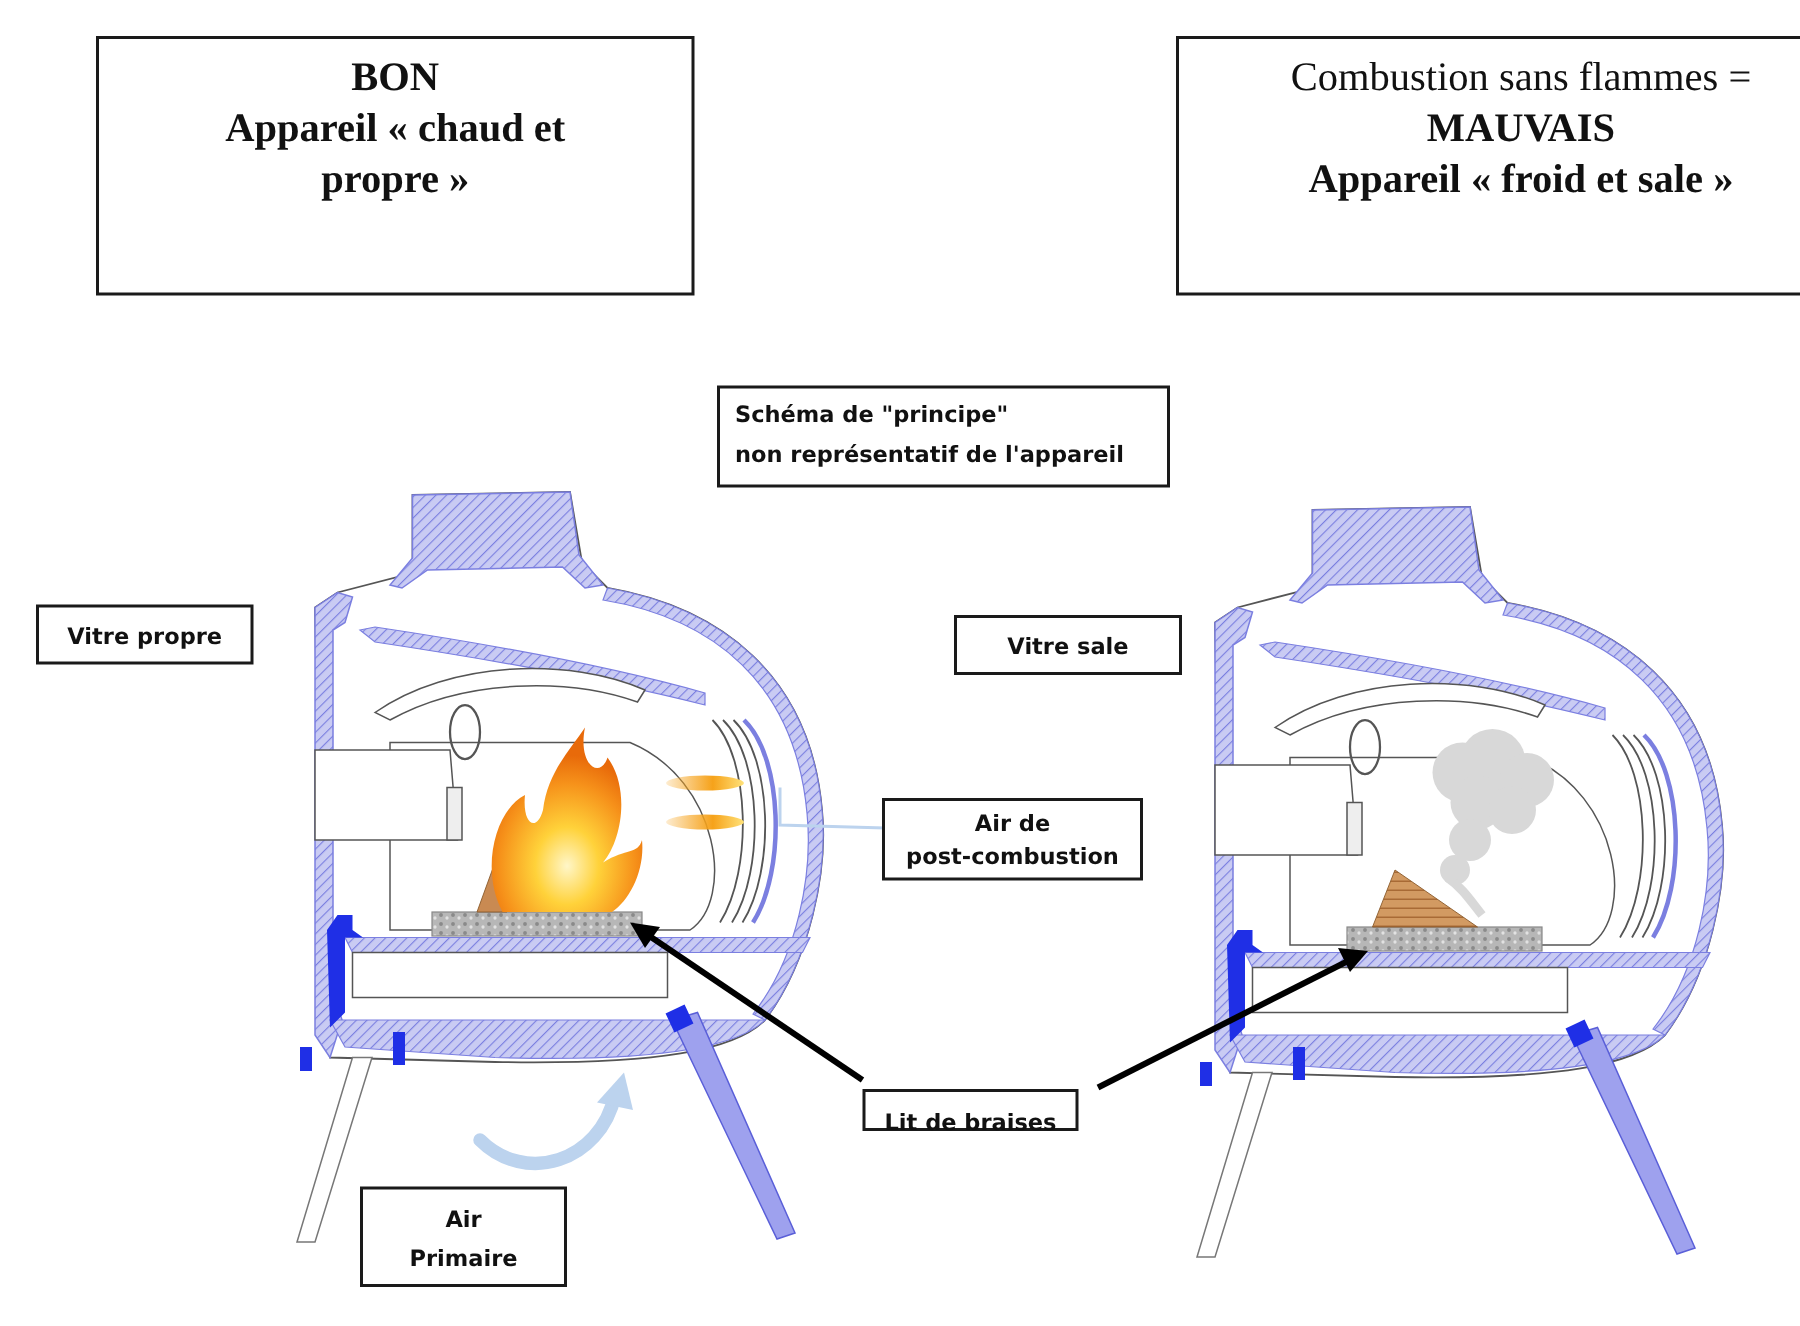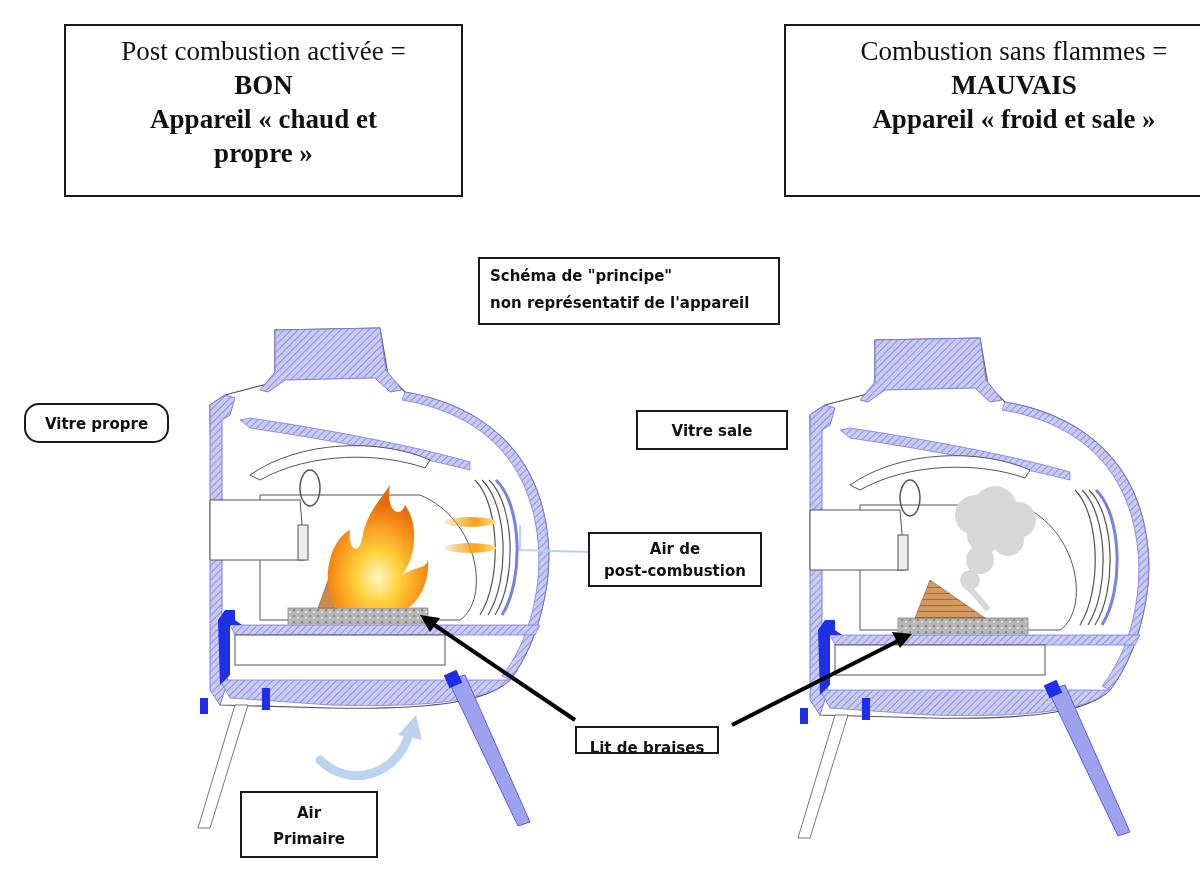--- a/index.html
+++ b/index.html
@@ -9,21 +9,20 @@
   .title-box { font-size:27px; line-height:34px; padding-top:8px; }
   .title-box .b { font-weight:bold; }
   .label { font-family:"DejaVu Sans", sans-serif; font-weight:bold; font-size:15px; line-height:22px; }
   svg.stove { position:absolute; overflow:visible; }
   svg#overlay { position:absolute; left:0; top:0; }
 </style>
 </head>
 <body>
 
 <div class="box serif title-box" style="left:64px; top:24px; width:399px; height:173px;">
-  <div>Post combustion activée =</div>
   <div class="b">BON</div>
   <div class="b">Appareil « chaud et</div>
   <div class="b">propre »</div>
 </div>
 
 <div class="box serif title-box" style="left:784px; top:24px; width:460px; height:173px;">
   <div>Combustion sans flammes =</div>
   <div class="b">MAUVAIS</div>
   <div class="b">Appareil « froid et sale »</div>
 </div>
@@ -164,21 +163,21 @@
   <rect x="266" y="352" width="14" height="14" fill="#1f2fe6" transform="rotate(-25 273 359)"></rect>
 </svg>
 
 <svg id="overlay" width="1200" height="884">
   <line x1="575" y1="720" x2="430" y2="622" stroke="#000" stroke-width="4"></line>
   <path d="M420,615 L440,618 L430,632 Z" fill="#000"></path>
   <line x1="732" y1="725" x2="900" y2="640" stroke="#000" stroke-width="4"></line>
   <path d="M912,634 L892,632 L900,648 Z" fill="#000"></path>
 </svg>
 
-<div class="box label" style="left:24px; top:403px; width:145px; height:40px; padding-top:8px;border-radius:15px;">
+<div class="box label" style="left:24px; top:403px; width:145px; height:40px; padding-top:8px;">
   <span>Vitre propre</span>
 </div>
 
 <div class="box label" style="left:636px; top:410px; width:152px; height:40px; padding-top:8px;">
   <span>Vitre sale</span>
 </div>
 
 <div class="box label" style="left:588px; top:532px; width:174px; height:55px; padding-top:4px;">
   <div>Air de</div>
   <div>post-combustion</div>

